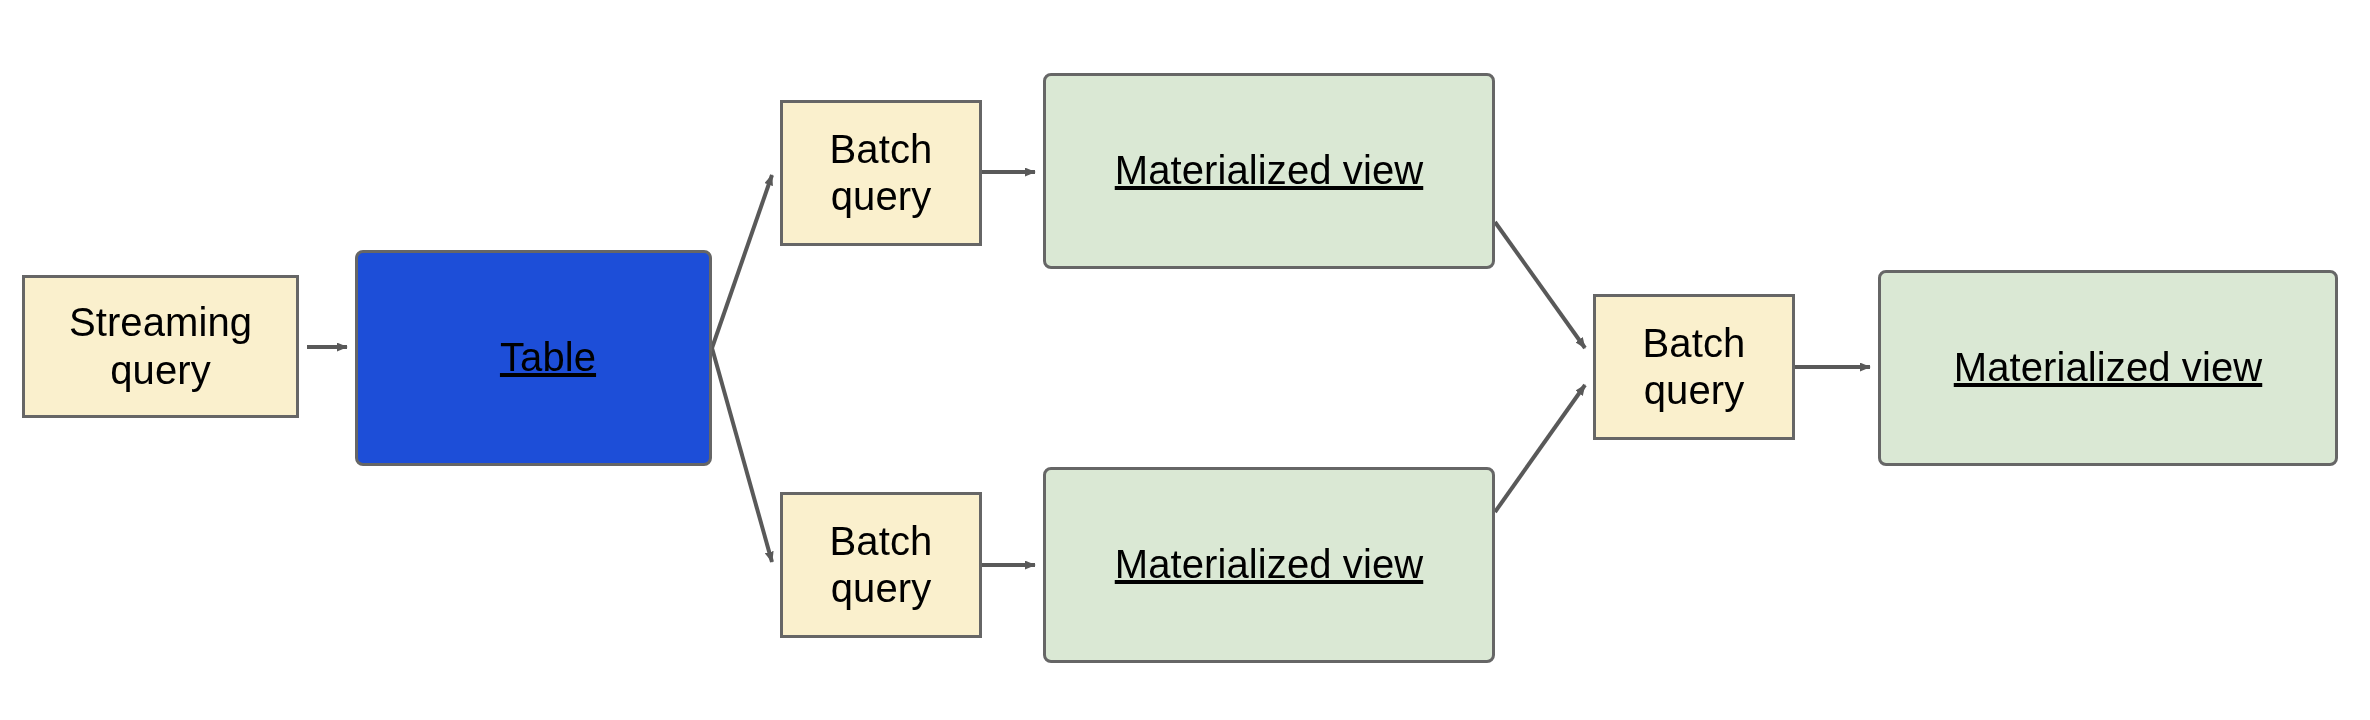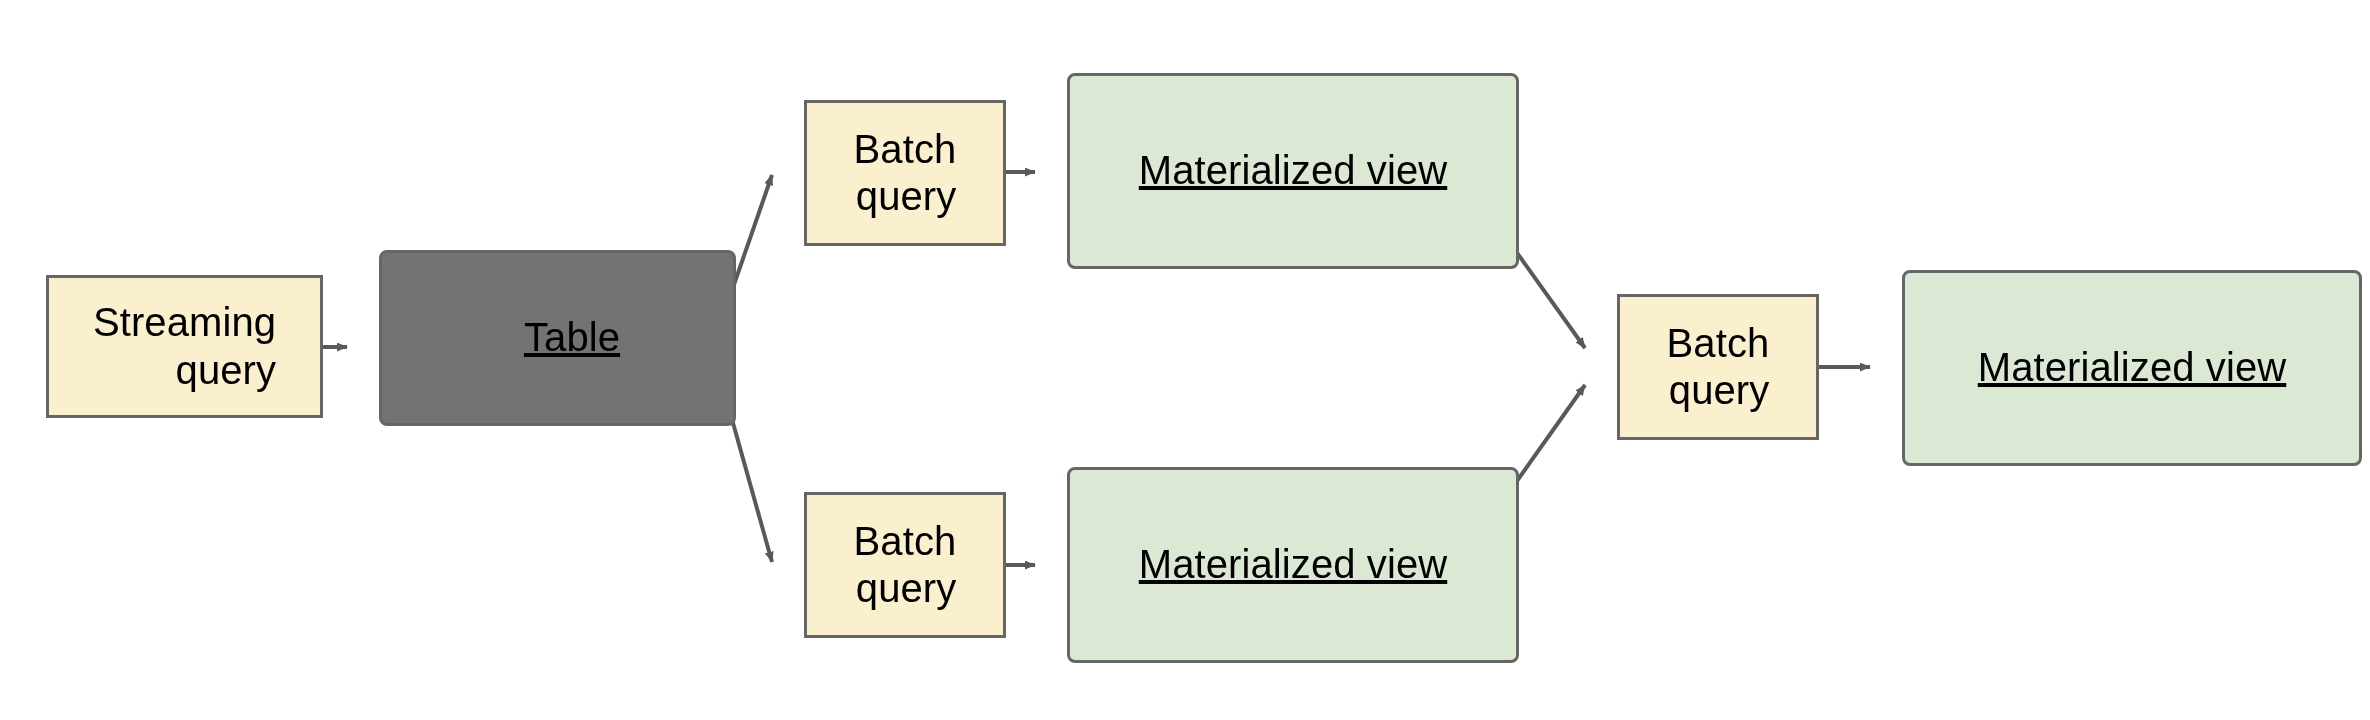--- a/index.html
+++ b/index.html
@@ -25,29 +25,28 @@
     width: 2370px;
     height: 720px;
     pointer-events: none;
   }
   .node {
     position: absolute;
     box-sizing: border-box;
     display: flex;
     align-items: center;
     justify-content: center;
-    text-align: right;
+    text-align: center;
     color: #000000;
     font-size: 40px;
     line-height: 1.18;
     letter-spacing: 0.1px;
     border: 3px solid #666666;
     white-space: pre-line;
     z-index: 2;
-    margin-left: 24px;
   }
   .node.process {
     background: #faf0cd;
     border-radius: 0;
   }
   .node.store {
     background: #dae8d4;
     border-radius: 8px;
     text-decoration: underline;
   }
@@ -79,21 +78,21 @@
 
       <line x1="1495" y1="512" x2="1585" y2="385" marker-end="url(#arrowhead)"></line>
 
       <line x1="1795" y1="367" x2="1870" y2="367" marker-end="url(#arrowhead)"></line>
     </g>
   </svg>
 
   <div class="node process" style="left: 22px; top: 275px; width: 277px; height: 143px; background: rgb(250, 240, 205); border-color: rgb(102, 102, 102); color: rgb(0, 0, 0);">Streaming
 query</div>
 
-  <div class="node store" style="left: 355px; top: 250px; width: 357px; height: 176px; background: #737373; border-color: rgb(102, 102, 102); color: rgb(0, 0, 0); padding-left: 29px;">Table</div>
+  <div class="node store" style="left: 355px; top: 250px; width: 357px; height: 216px; background: #1d4ed8; border-color: rgb(102, 102, 102); color: rgb(0, 0, 0); padding-left: 29px;">Table</div>
 
   <div class="node process" style="left: 780px; top: 100px; width: 202px; height: 146px; background: rgb(250, 240, 205); border-color: rgb(102, 102, 102); color: rgb(0, 0, 0);">Batch
 query</div>
 
   <div class="node store" style="left: 1043px; top: 73px; width: 452px; height: 196px; background: rgb(218, 232, 212); border-color: rgb(102, 102, 102); color: rgb(0, 0, 0);">Materialized view</div>
 
   <div class="node process" style="left: 780px; top: 492px; width: 202px; height: 146px; background: rgb(250, 240, 205); border-color: rgb(102, 102, 102); color: rgb(0, 0, 0);">Batch
 query</div>
 
   <div class="node store" style="left: 1043px; top: 467px; width: 452px; height: 196px; background: rgb(218, 232, 212); border-color: rgb(102, 102, 102); color: rgb(0, 0, 0);">Materialized view</div>

